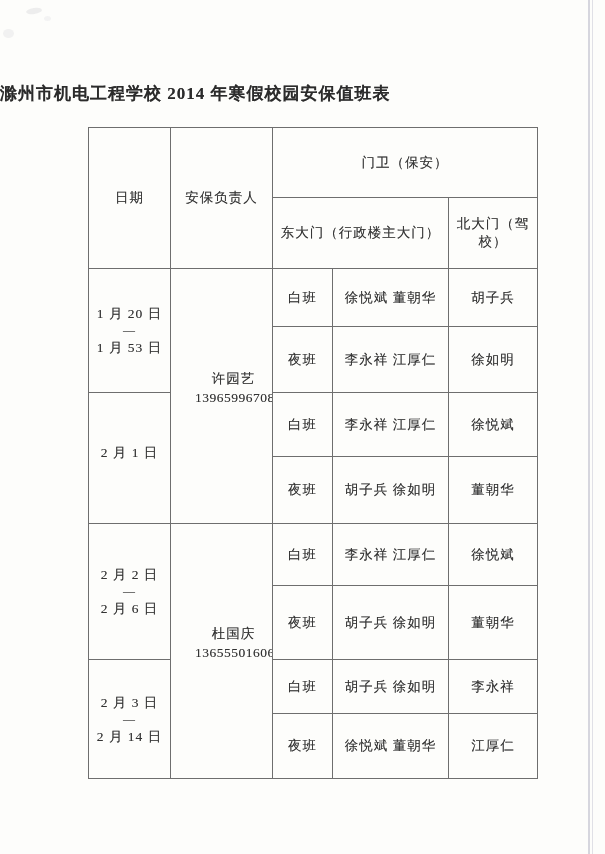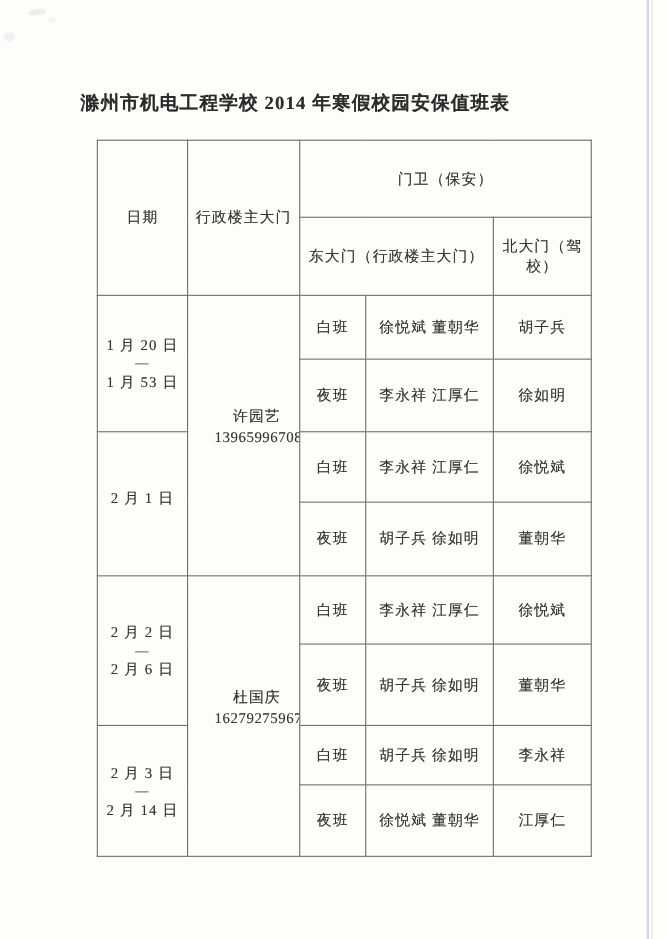--- a/index.html
+++ b/index.html
@@ -19,21 +19,21 @@
   .speck1 { position:absolute; left:26px; top:8px;  width:16px; height:6px; background:#ededed; border-radius:50%; transform:rotate(-8deg); }
   .speck2 { position:absolute; left:3px;  top:29px; width:11px; height:9px; background:#f1f1f1; border-radius:50%; }
   .speck3 { position:absolute; left:44px; top:16px; width:7px;  height:5px; background:#f3f3f3; border-radius:50%; }
   
   .edge-line-a { position:absolute; top:0; bottom:0; left:588px; width:2px; background:#d6d6de; }
   .edge-line-b { position:absolute; top:0; bottom:0; left:592px; width:1px; background:#e0e0e6; }
 
   .doc-title {
     position: absolute;
     left: 0; right: 68px; top: 82px;
-    text-align: center;
+    text-align: left;
     font-size: 17px;
     font-weight: bold;
     letter-spacing: 1px;
     color: #2b2b2b;
     text-shadow: 0 0 .6px rgba(43,43,43,.5);
   }
 
   table.duty {
     position: absolute;
     left: 88px; top: 127px;
@@ -76,21 +76,21 @@
     <colgroup>
       <col style="width:82px">
         <col style="width:102px">
         <col style="width:60px">
         <col style="width:116px">
         <col style="width:89px">
     </colgroup>
     <tbody>
       <tr class="h1">
         <td rowspan="2">日期</td>
-        <td rowspan="2">行政楼主大门</td>
+        <td rowspan="2">安保负责人</td>
         <td colspan="3">门卫（保安）</td>
       </tr>
       <tr class="h2">
         <td colspan="2">东大门（行政楼主大门）</td>
         <td>北大门（驾校）</td>
       </tr>
 
       <tr style="height:58px">
         <td rowspan="2" class="date-cell">
           <div>1 月 20 日</div>
@@ -126,21 +126,21 @@
       </tr>
 
       <tr style="height:62px">
         <td rowspan="2" class="date-cell">
           <div>2 月 2 日</div>
           <div class="dash">—</div>
           <div>2 月 6 日</div>
         </td>
         <td rowspan="4" class="lead-cell">
           <div>杜国庆</div>
-          <div class="phone">16279275967</div>
+          <div class="phone">13655501606</div>
         </td>
         <td>白班</td>
         <td>李永祥 江厚仁</td>
         <td>徐悦斌</td>
       </tr>
       <tr style="height:74px">
         <td>夜班</td>
         <td>胡子兵 徐如明</td>
         <td>董朝华</td>
       </tr>

